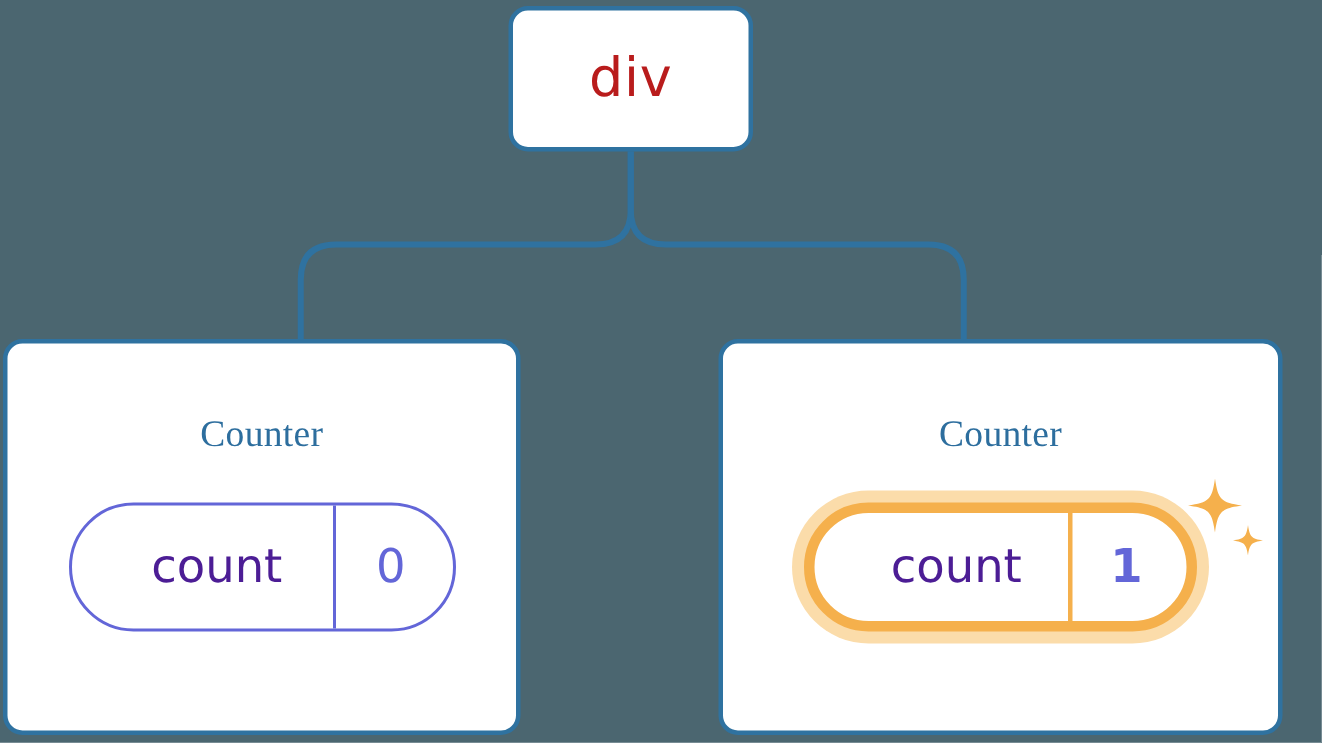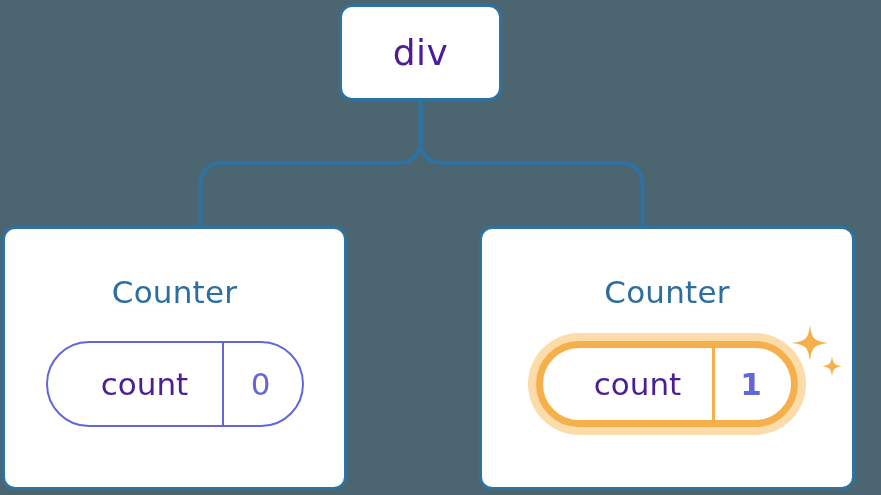--- a/index.html
+++ b/index.html
@@ -45,43 +45,44 @@
     left: 339px;
     top: 4px;
     width: 163px;
     height: 97px;
     display: flex;
     align-items: center;
     justify-content: center;
   }
   .root-label {
     font-size: 36px;
-    color: #4c1d95;
+    color: #b91c1c;
     letter-spacing: 0.5px;
     line-height: 1;
   }
 
   
   .node-child {
     top: 226px;
     height: 264px;
     display: flex;
     flex-direction: column;
     align-items: center;
     justify-content: flex-start;
   }
   #node-counter-left  { left: 2px;   width: 345px; }
   #node-counter-right { left: 479px; width: 376px; }
 
   .card-title {
     margin-top: 48px;
-    font-size: 31px;
+    font-size: 25px;
     color: #2d6e9e;
     line-height: 1;
     letter-spacing: 0.2px;
+    font-family: Liberation Serif, serif;
   }
 
   
   .pill-wrap {
     position: relative;
     margin-top: 33px;
     display: flex;
     align-items: center;
     justify-content: center;
   }

